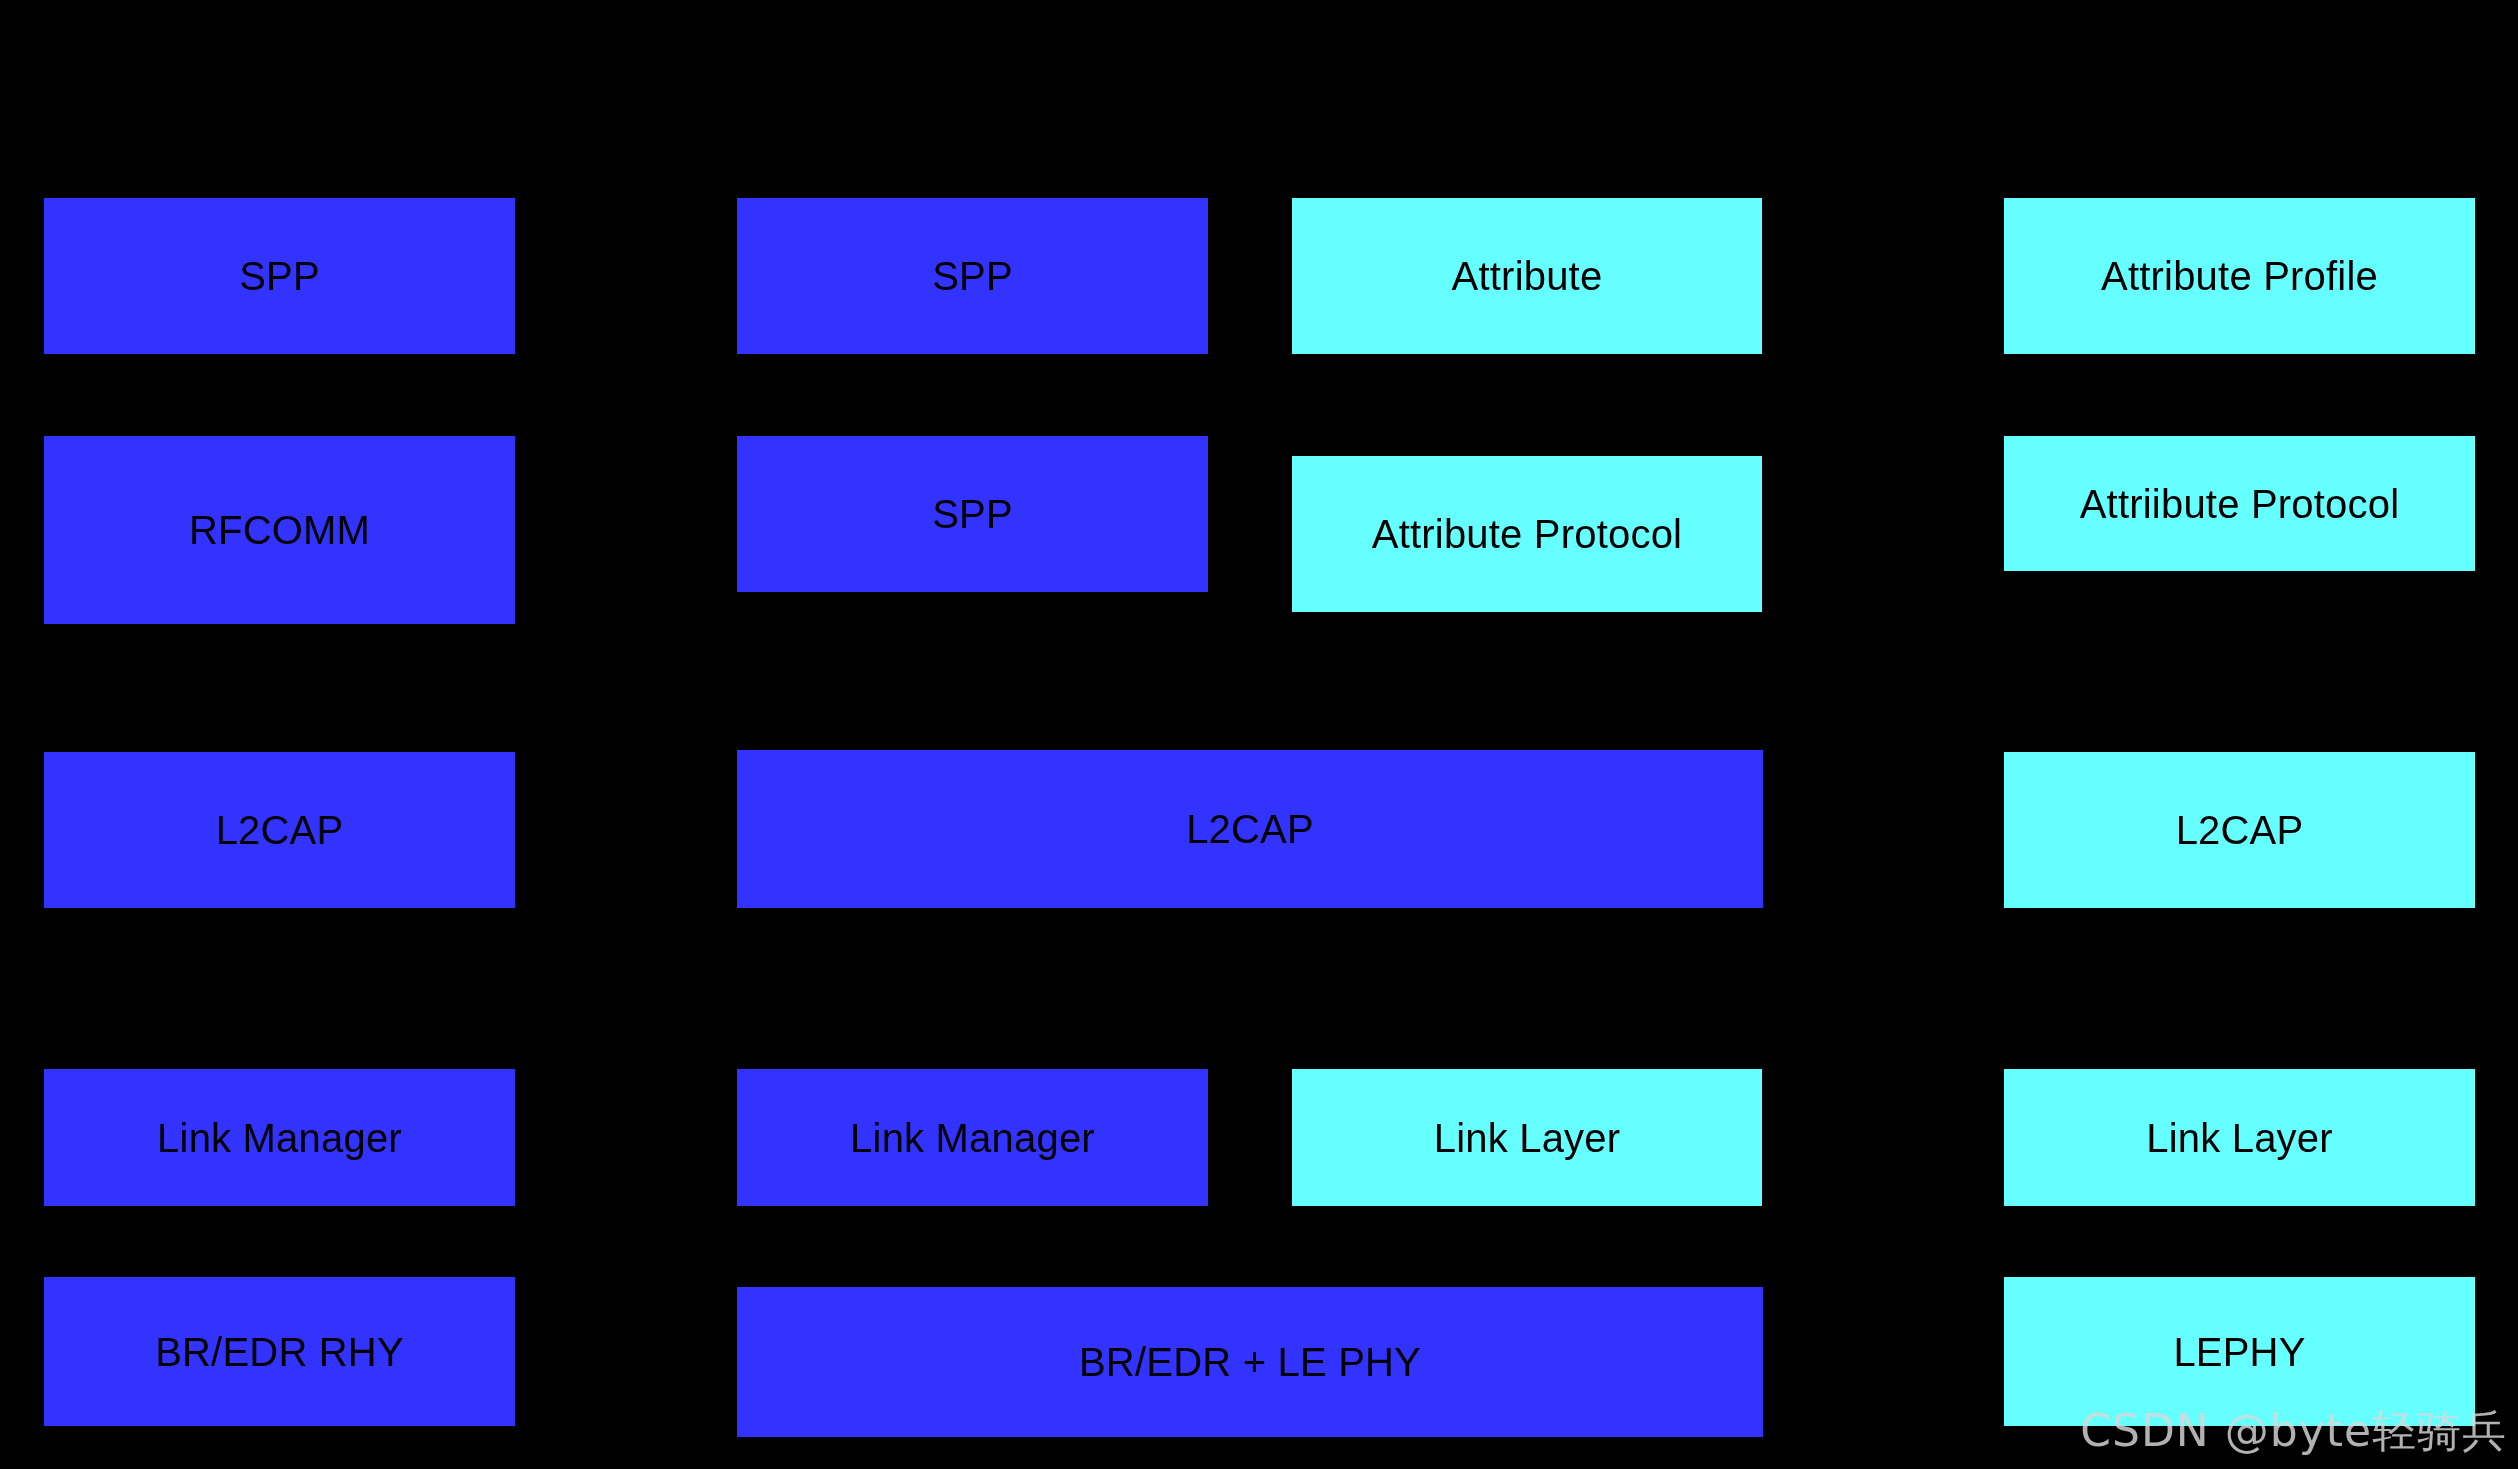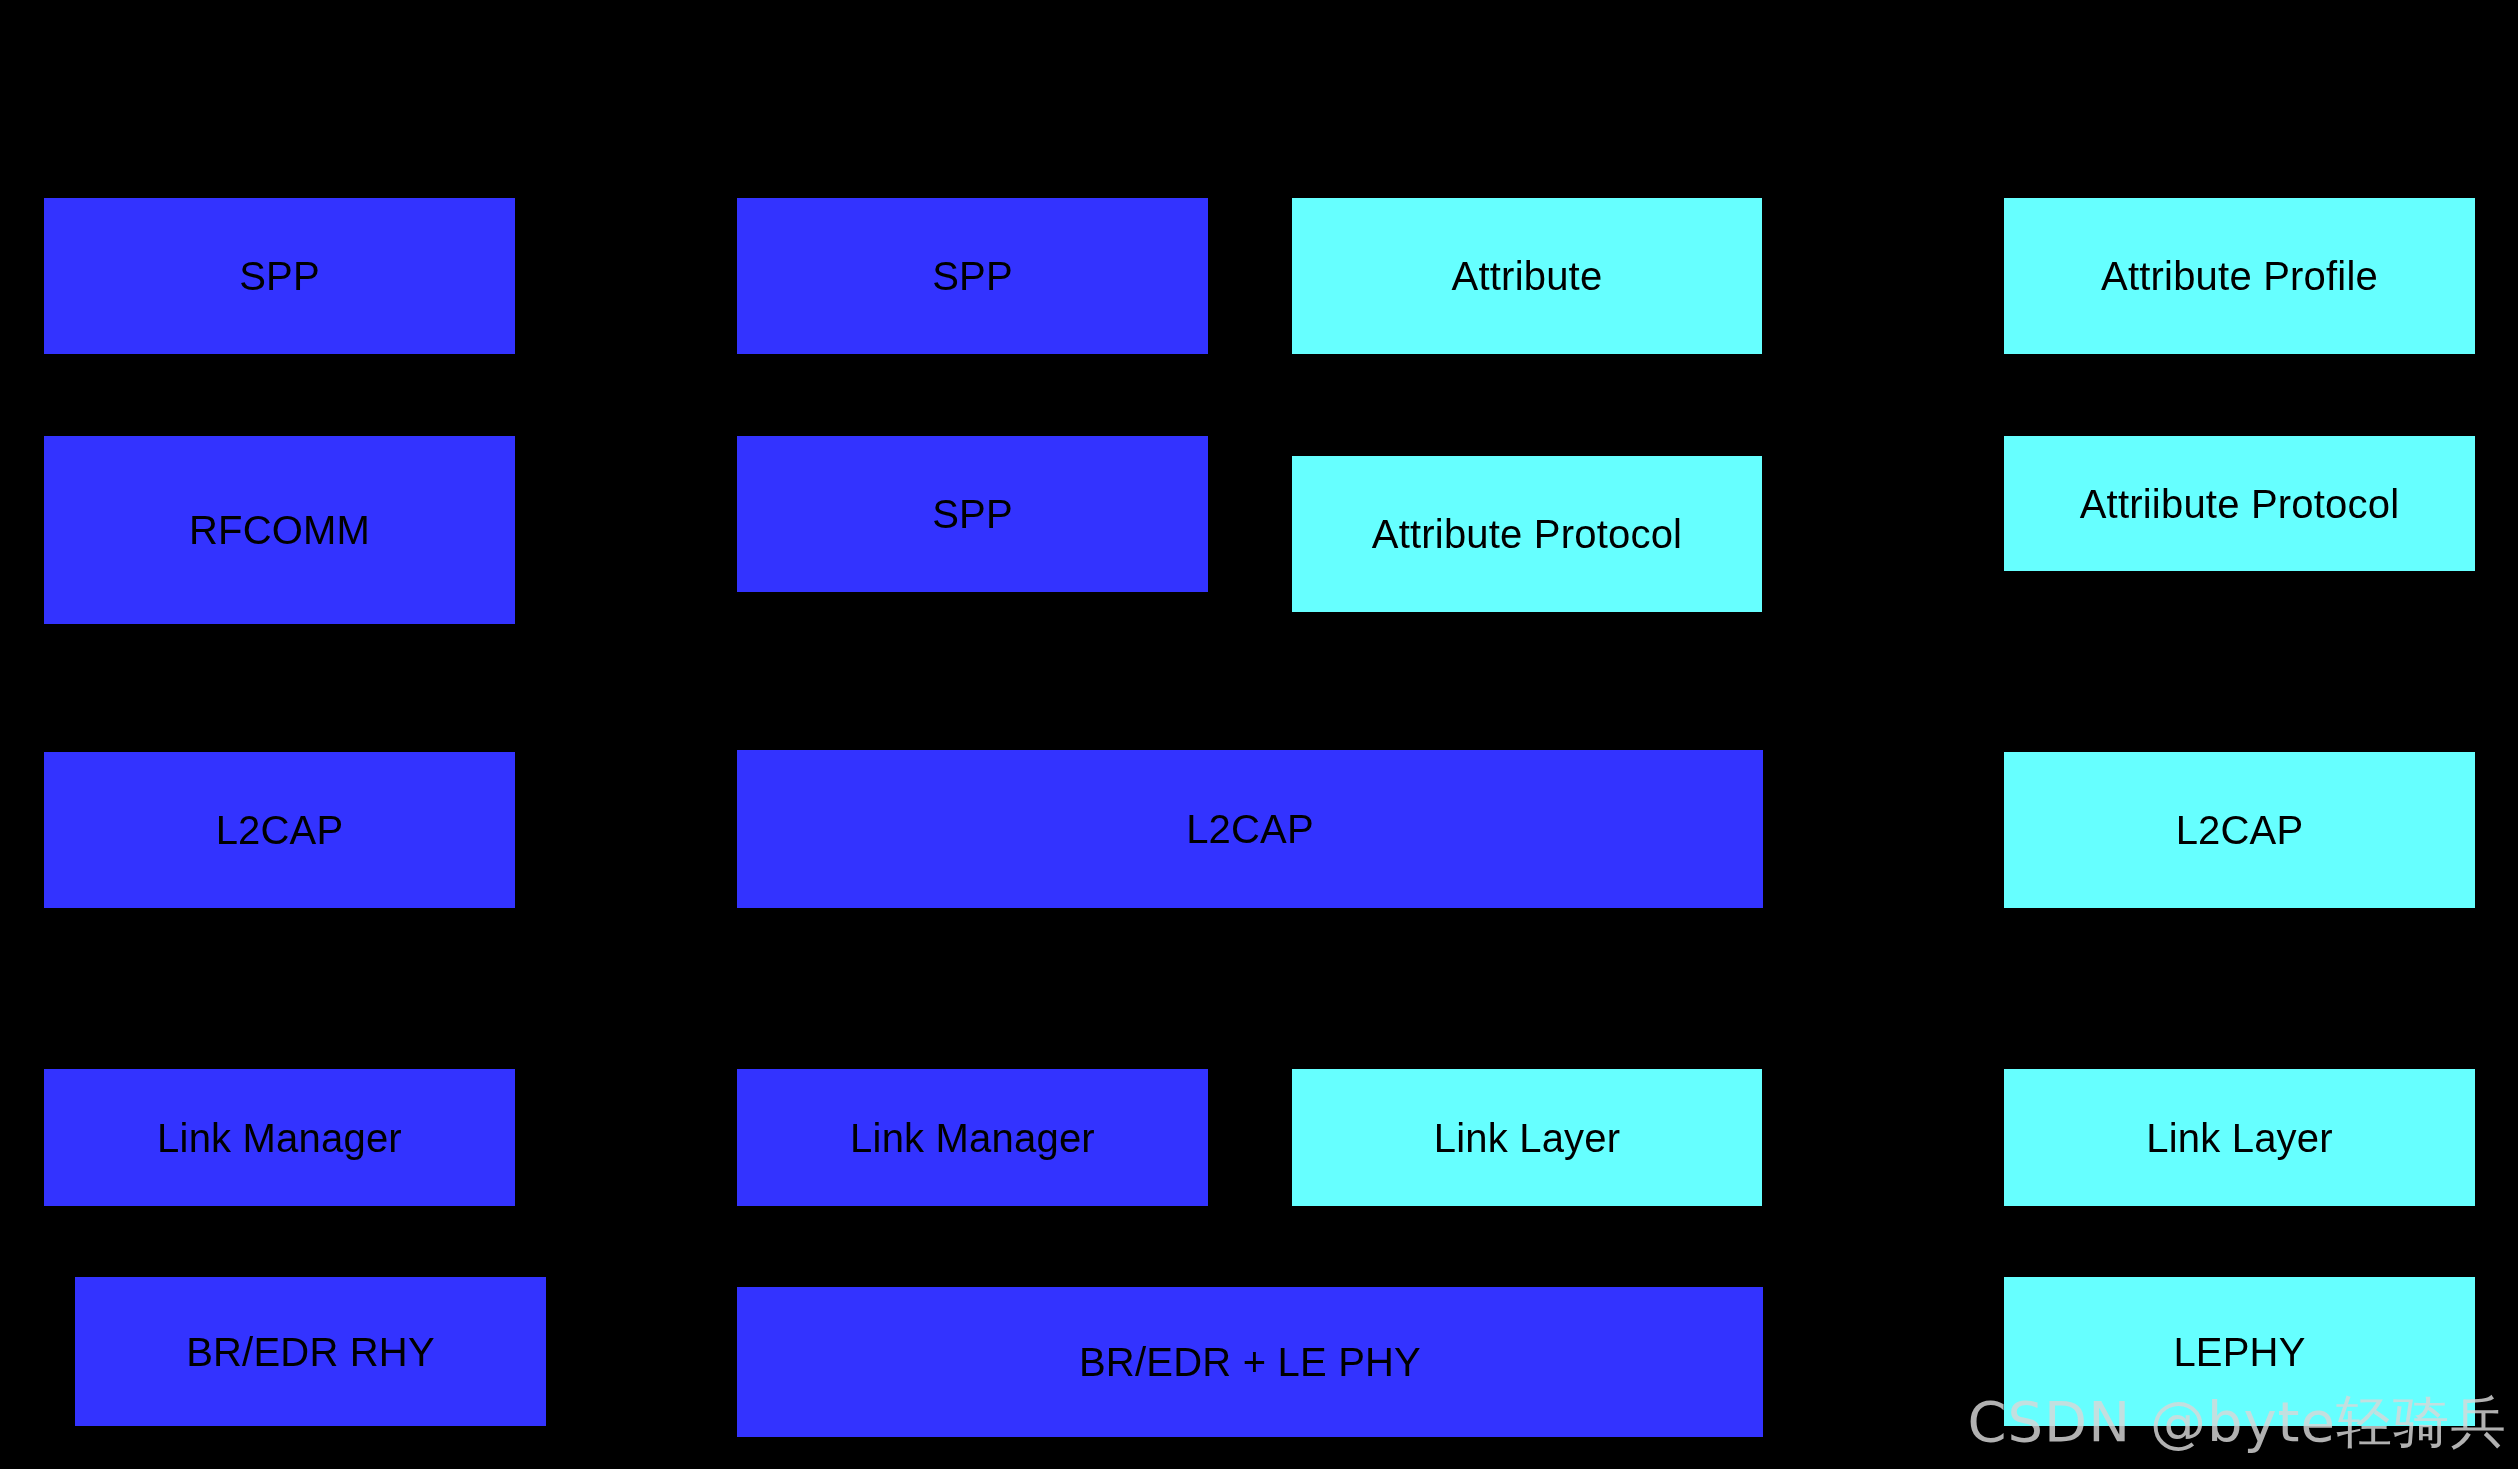--- a/index.html
+++ b/index.html
@@ -35,21 +35,21 @@
   }
   .fill-blue { background: #3333FF; }
   .fill-cyan { background: #66FFFF; }
 
   #watermark {
     position: absolute;
     right: 12px;
     bottom: 8px;
     color: #d8d8d8;
     opacity: 0.82;
-    font-size: 56px;
+    font-size: 44px;
     font-family: "DejaVu Sans", sans-serif;
     white-space: nowrap;
     pointer-events: none;
     letter-spacing: 1px;
   }
 </style>
 </head>
 <body>
 
 <div id="canvas">
@@ -92,21 +92,21 @@
     </div>
     <div class="block fill-blue" style="left: 737px; top: 1069px; width: 471px; height: 137px;">
       <span>Link Manager</span>
     </div>
     <div class="block fill-cyan" style="left: 1292px; top: 1069px; width: 470px; height: 137px;">
       <span>Link Layer</span>
     </div>
     <div class="block fill-cyan" style="left: 2004px; top: 1069px; width: 471px; height: 137px;">
       <span>Link Layer</span>
     </div>
-    <div class="block fill-blue" style="left: 44px; top: 1277px; width: 471px; height: 149px; margin-left: 31px;">
+    <div class="block fill-blue" style="left: 44px; top: 1277px; width: 471px; height: 149px;">
       <span>BR/EDR RHY</span>
     </div>
     <div class="block fill-blue" style="left: 737px; top: 1275px; width: 1026px; height: 150px; margin-top: 12px;">
       <span>BR/EDR + LE PHY</span>
     </div>
     <div class="block fill-cyan" style="left: 2004px; top: 1277px; width: 471px; height: 149px;">
       <span>LEPHY</span>
     </div>
     <div id="watermark">CSDN @byte轻骑兵</div>
 </div>

